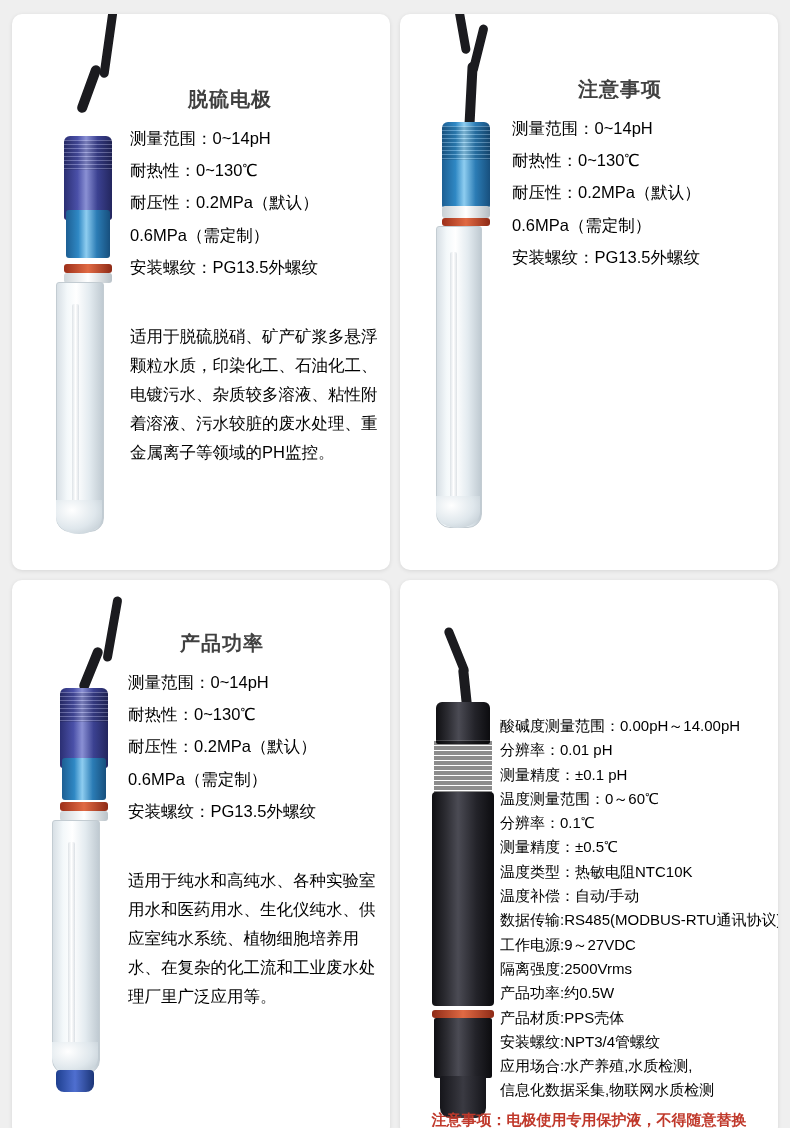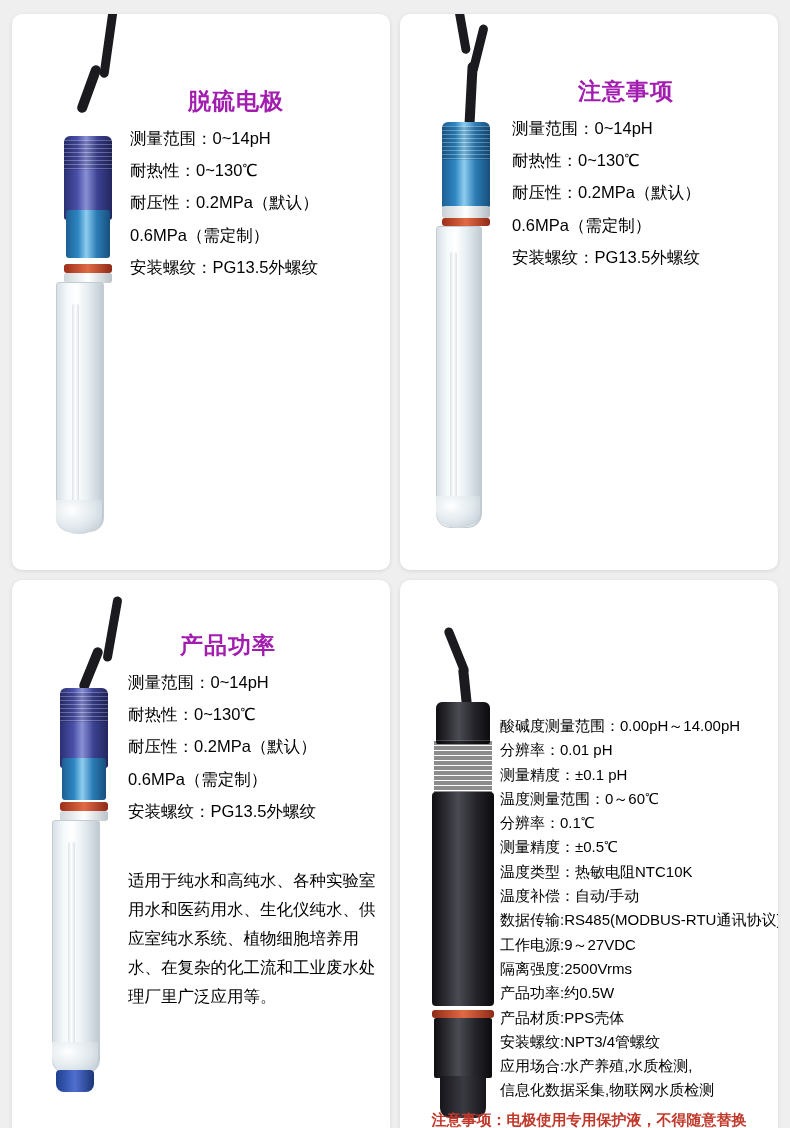--- a/index.html
+++ b/index.html
@@ -24,24 +24,24 @@
   }
   .card{
     position:relative;
     background:#ffffff;
     border-radius:10px;
     box-shadow:0 1px 4px rgba(0,0,0,0.10);
     overflow:hidden;
   }
   .card-title{
     position:absolute;
-    font-size:23px;
+    font-size:20px;
     font-weight:bold;
     letter-spacing:1px;
-    color:#a21caf;
+    color:#404040;
   }
   .txt{
     position:absolute;
     font-size:16.5px;
     line-height:1.95;
     color:#000;
     white-space:pre-line;
   }
   .txt.small{
     font-size:15px;
@@ -138,20 +138,21 @@
         <div class="glass-inner" style="left:60px;top:290px;width:7px;height:200px;"></div>
         <div class="bulb" style="left:44px;top:486px;width:46px;height:34px;"></div>
       </div>
 
       <div class="card-title" style="left:176px;top:72px;">脱硫电极</div>
       <div class="txt" style="left:118px;top:108px;width:258px;">测量范围：0~14pH
 耐热性：0~130℃
 耐压性：0.2MPa（默认）
             0.6MPa（需定制）
 安装螺纹：PG13.5外螺纹</div>
+      <div class="txt tight" style="left:118px;top:308px;width:262px;">适用于脱硫脱硝、矿产矿浆多悬浮颗粒水质，印染化工、石油化工、电镀污水、杂质较多溶液、粘性附着溶液、污水较脏的废水处理、重金属离子等领域的PH监控。</div>
     </div>
 
     <div class="card">
       <div>
         <div class="cable" style="left:58px;top:-8px;width:9px;height:48px;transform:rotate(-10deg);"></div>
         <div class="cable" style="left:74px;top:10px;width:9px;height:50px;transform:rotate(14deg);"></div>
         <div class="cable" style="left:66px;top:48px;width:10px;height:68px;transform:rotate(3deg);"></div>
         <div class="cap cap-cyan" style="left:42px;top:108px;width:48px;height:86px;"></div>
         <div class="ridges" style="left:42px;top:112px;width:48px;height:34px;"></div>
         <div class="ring" style="left:42px;top:192px;width:48px;height:12px;background:linear-gradient(90deg,#c9d0d4,#ffffff,#b3bcc2);"></div>

